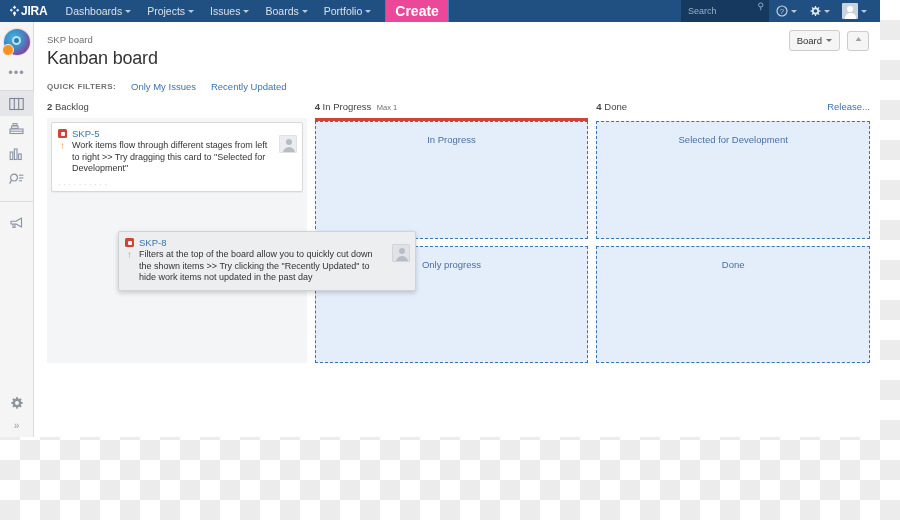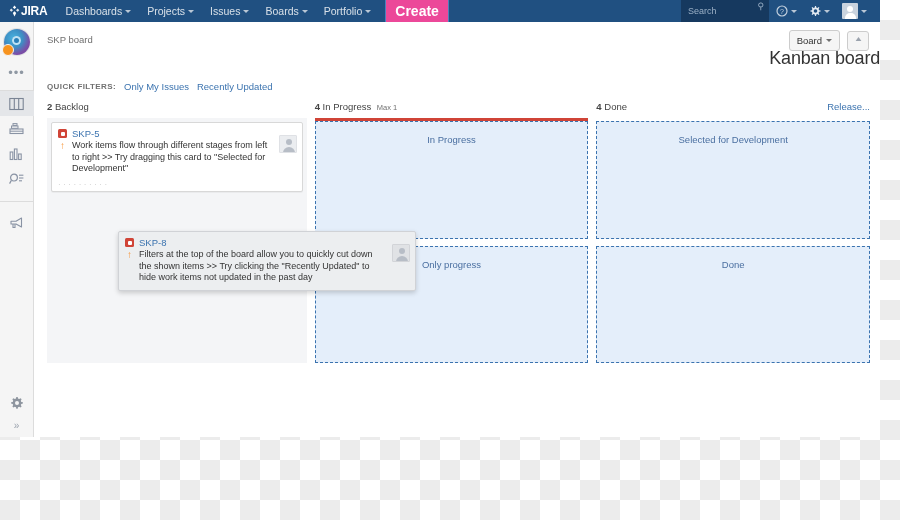--- a/index.html
+++ b/index.html
@@ -162,25 +162,24 @@
     width: 846px; height: 415px; background: #ffffff;
   }
   .breadcrumb {
     font-size: 9.5px; color: #707070;
     padding: 12px 0 0 13px;
   }
   .page-title {
     font-size: 18px; color: #333333;
     font-weight: normal; padding: 3px 0 0 13px;
     letter-spacing: -0.2px;
-    text-align: right;
   }
   .quickfilters {
     display: flex; align-items: center;
-    padding: 12px 0 0 13px; gap: 8px;
+    padding: 12px 0 0 13px; gap: 15px;
   }
   .qf-label {
     font-size: 8px; font-weight: bold; color: #707070;
     letter-spacing: 0.4px;
   }
   .qf-link {
     font-size: 9.5px; color: #3b73af; cursor: pointer;
   }
 
   .hdr-actions {

